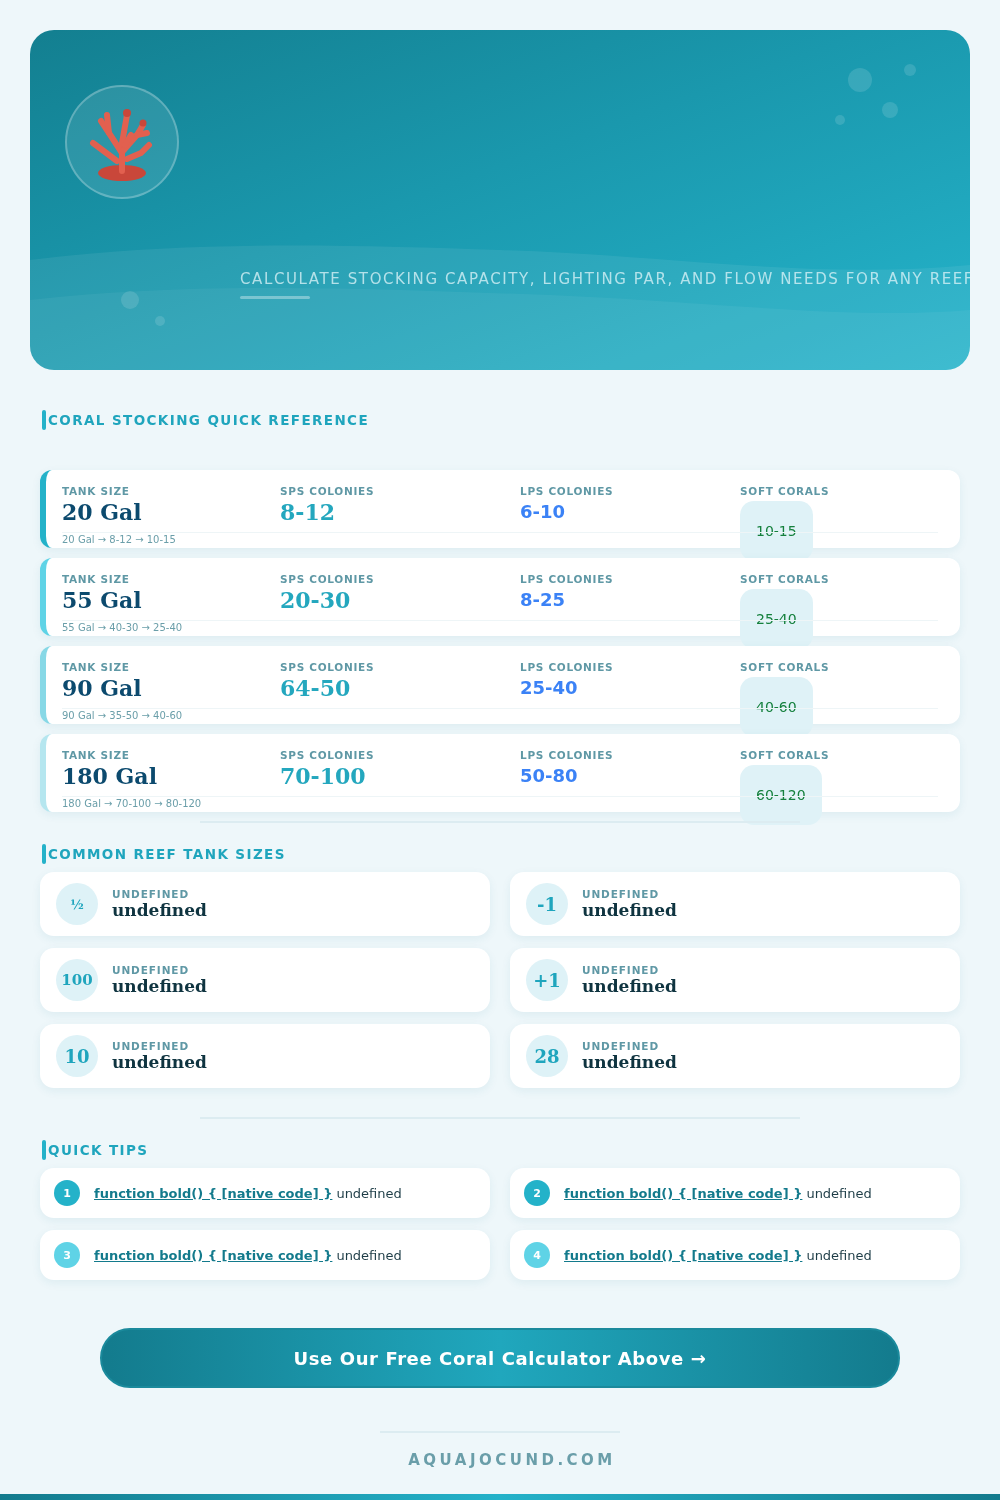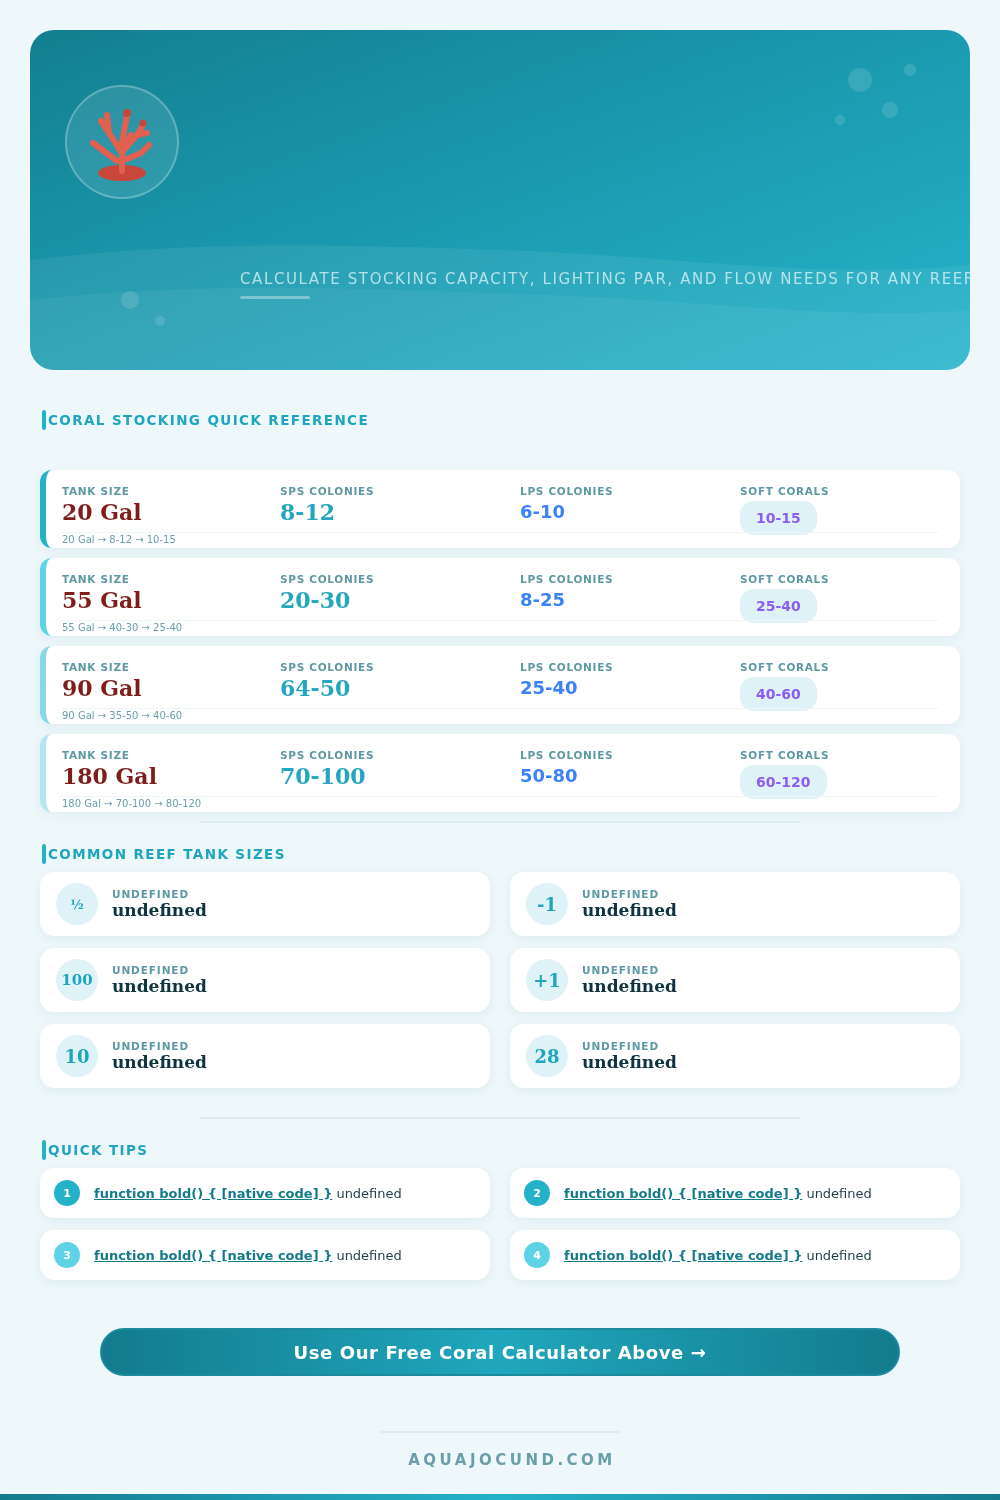--- a/index.html
+++ b/index.html
@@ -48,31 +48,31 @@
     .ref-card {
       position: relative; height: 78px; margin-bottom: 10px; background: #ffffff;
       border-radius: 12px; box-shadow: 0 3px 10px rgba(30,120,140,0.08);
       border-left: 6px solid #24b2c9;
     }
     .ref-card .col { position: absolute; top: 15px; }
     .ref-card .lbl {
       font-size: 10.5px; font-weight: bold; letter-spacing: 0.7px; color: #5f98a5;
     }
     .ref-card .tank-val {
-      font-family: "DejaVu Serif", serif; font-weight: bold; font-size: 22px; color: #7f1d1d; margin-top: 2px;
+      font-family: "DejaVu Serif", serif; font-weight: bold; font-size: 22px; color: #0c4a6e; margin-top: 2px;
     }
     .ref-card .sps-val {
       font-family: "DejaVu Serif", serif; font-weight: bold; font-size: 22px; color: #24a7be; margin-top: 2px;
     }
     .ref-card .lps-val {
       font-size: 18px; font-weight: bold; color: #3b82f6; margin-top: 4px;
     }
     .ref-card .soft-pill {
-      display: inline-block; margin-top: 4px; padding: 9px 16px; border-radius: 14px;
-      background: #dff2f7; color: #8b5cf6; font-size: 14px; font-weight: bold;
+      display: inline-block; margin-top: 4px; padding: 22px 16px; border-radius: 14px;
+      background: #dff2f7; color: #15803d; font-size: 14px; font-weight: normal;
     }
     .ref-card .divider {
       position: absolute; left: 16px; right: 22px; top: 62px; border-top: 1px solid #eef5f7;
     }
     .ref-card .summary {
       position: absolute; left: 16px; top: 64px; font-size: 10px; color: #6a9ea9;
     }
 
     .sep { position: absolute; left: 200px; width: 600px; height: 2px; background: #dcecf1; }
 
@@ -109,21 +109,21 @@
     .tip-card .num {
       width: 26px; height: 26px; border-radius: 50%; color: #ffffff;
       font-size: 11px; font-weight: bold; display: flex; align-items: center; justify-content: center;
       margin-right: 14px;
     }
     .tip-card .tip-bold { font-size: 13px; font-weight: bold; color: #137a8c; margin-right: 4px; text-decoration: underline; }
     .tip-card .tip-text { font-size: 13px; color: #1e3d47; }
 
     
     .cta {
-      position: absolute; left: 100px; top: 1328px; width: 800px; height: 48px;
+      position: absolute; left: 100px; top: 1328px; width: 800px; height: 60px;
       border-radius: 30px; border: 2px solid #1b8a9c;
       background: linear-gradient(90deg, #137b8d 0%, #20a7bd 50%, #137b8d 100%);
       display: flex; align-items: center; justify-content: center;
       color: #ffffff; font-size: 18px; font-weight: bold; letter-spacing: 0.6px;
     }
     .footer-line { position: absolute; left: 380px; top: 1431px; width: 240px; height: 2px; background: #dcecf1; }
     .footer-text {
       position: absolute; left: 12px; top: 1451px; width: 1000px; text-align: center;
       font-size: 15px; font-weight: bold; letter-spacing: 3.5px; color: #6a9ea9;
     }

